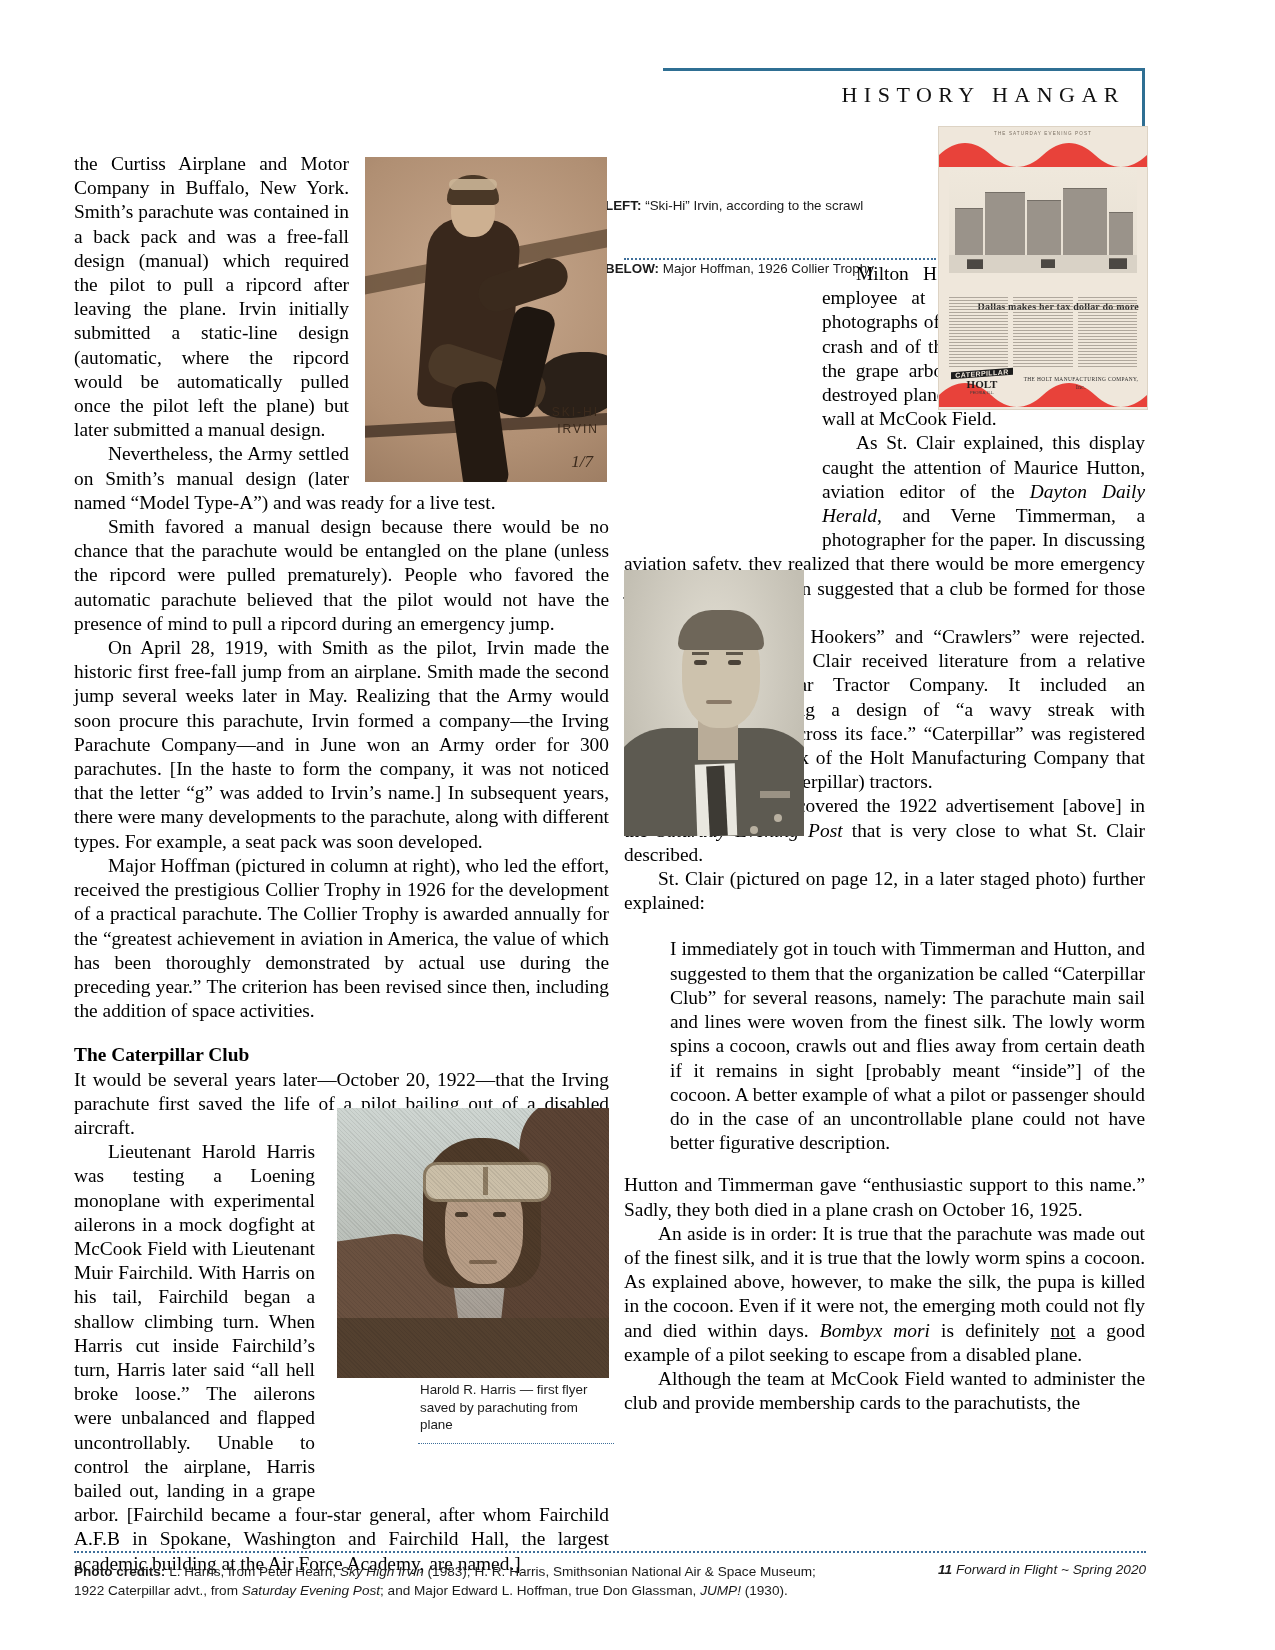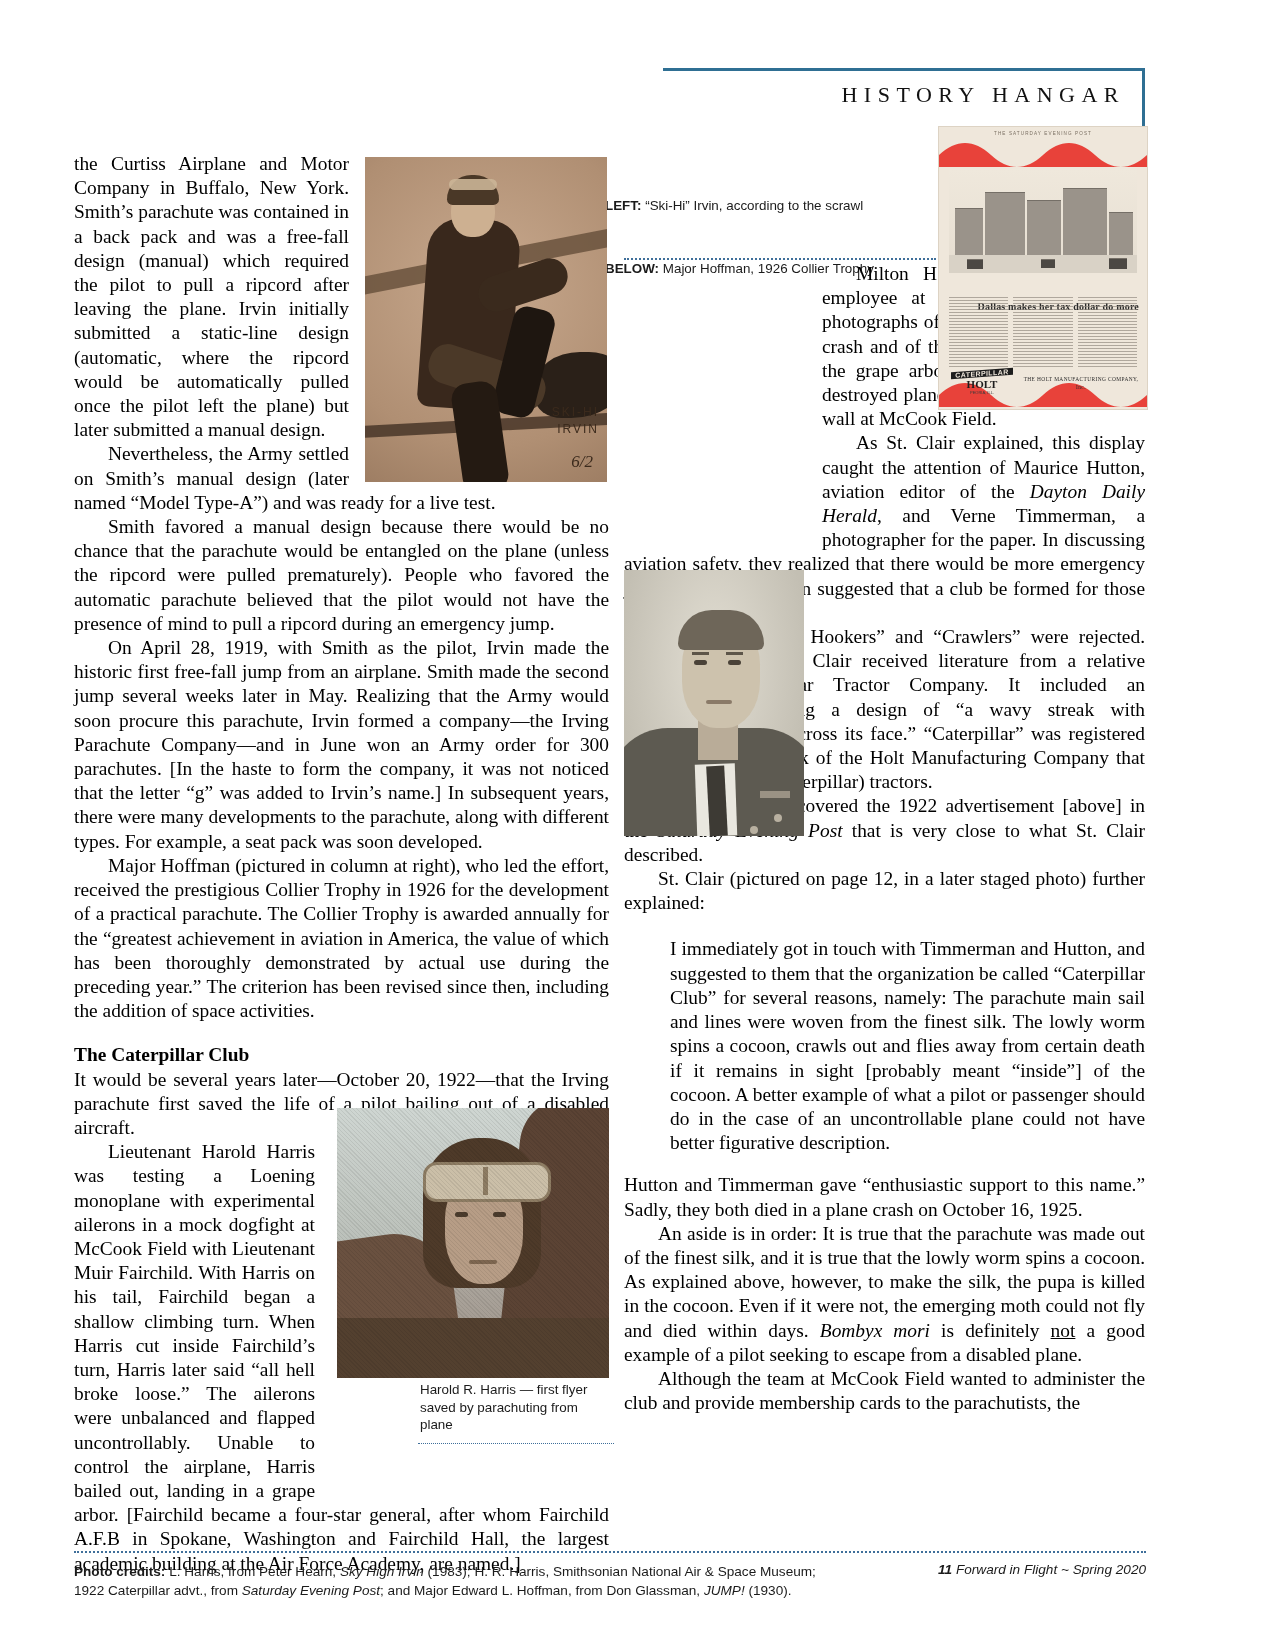--- a/index.html
+++ b/index.html
@@ -411,21 +411,21 @@
     <div class="leg1"></div>
     <div class="boot"></div>
     <div class="leg2"></div>
     <div class="head"></div>
     <div class="helmet"></div>
     <div class="goggles"></div>
     <div class="scrawl">
       <span>SKI-HI</span><br>
       <span>IRVIN</span>
     </div>
-    <div class="scrawl2">6/2</div>
+    <div class="scrawl2">1/7</div>
   </div>
 
   <div class="photo" id="photo-ad">
     <div class="post-head">THE SATURDAY EVENING POST</div>
     <svg class="wave-top" viewBox="0 0 208 28" preserveAspectRatio="none">
       <path d="M0,16 C17,0 35,0 52,16 C69,32 87,32 104,16 C121,0 139,0 156,16 C173,32 191,32 208,16 L208,28 L0,28 Z" fill="#e8423a"></path>
     </svg>
     <svg class="wave-bot" viewBox="0 0 208 28" preserveAspectRatio="none">
       <path d="M0,16 C17,0 35,0 52,16 C69,32 87,32 104,16 C121,0 139,0 156,16 C173,32 191,32 208,16 L208,28 L0,28 Z" fill="#e8423a"></path>
     </svg>
@@ -484,19 +484,19 @@
     <div class="eye r"></div>
     <div class="mouth"></div>
     <div class="grain"></div>
   </div>
 
   <div class="harris-caption">Harold R. Harris — first flyer saved by parachuting from plane</div>
   <div class="harris-caption-rule"></div>
 
   <div class="footer-rule"></div>
   <div class="footer-credits">
-    <b>Photo credits:</b><span> L. Harris, from Peter Hearn, </span><em>Sky High Irvin</em><span> (1983); H. R. Harris, Smithsonian National Air &amp; Space Museum;</span><br><span>1922 Caterpillar advt., from </span><em>Saturday Evening Post</em><span>; and Major Edward L. Hoffman, from Don Glassman, </span><em>JUMP!</em><span> (1930).</span>
+    <b>Photo credits:</b><span> L. Harris, from Peter Hearn, </span><em>Sky High Irvin</em><span> (1983); H. R. Harris, Smithsonian National Air &amp; Space Museum;</span><br><span>1922 Caterpillar advt., from </span><em>Saturday Evening Post</em><span>; and Major Edward L. Hoffman, true Don Glassman, </span><em>JUMP!</em><span> (1930).</span>
   </div>
   <div class="footer-page">
     <b>11</b><span> Forward in Flight ~ Spring 2020</span>
   </div>
 
 </div>
 
 </body></html>

